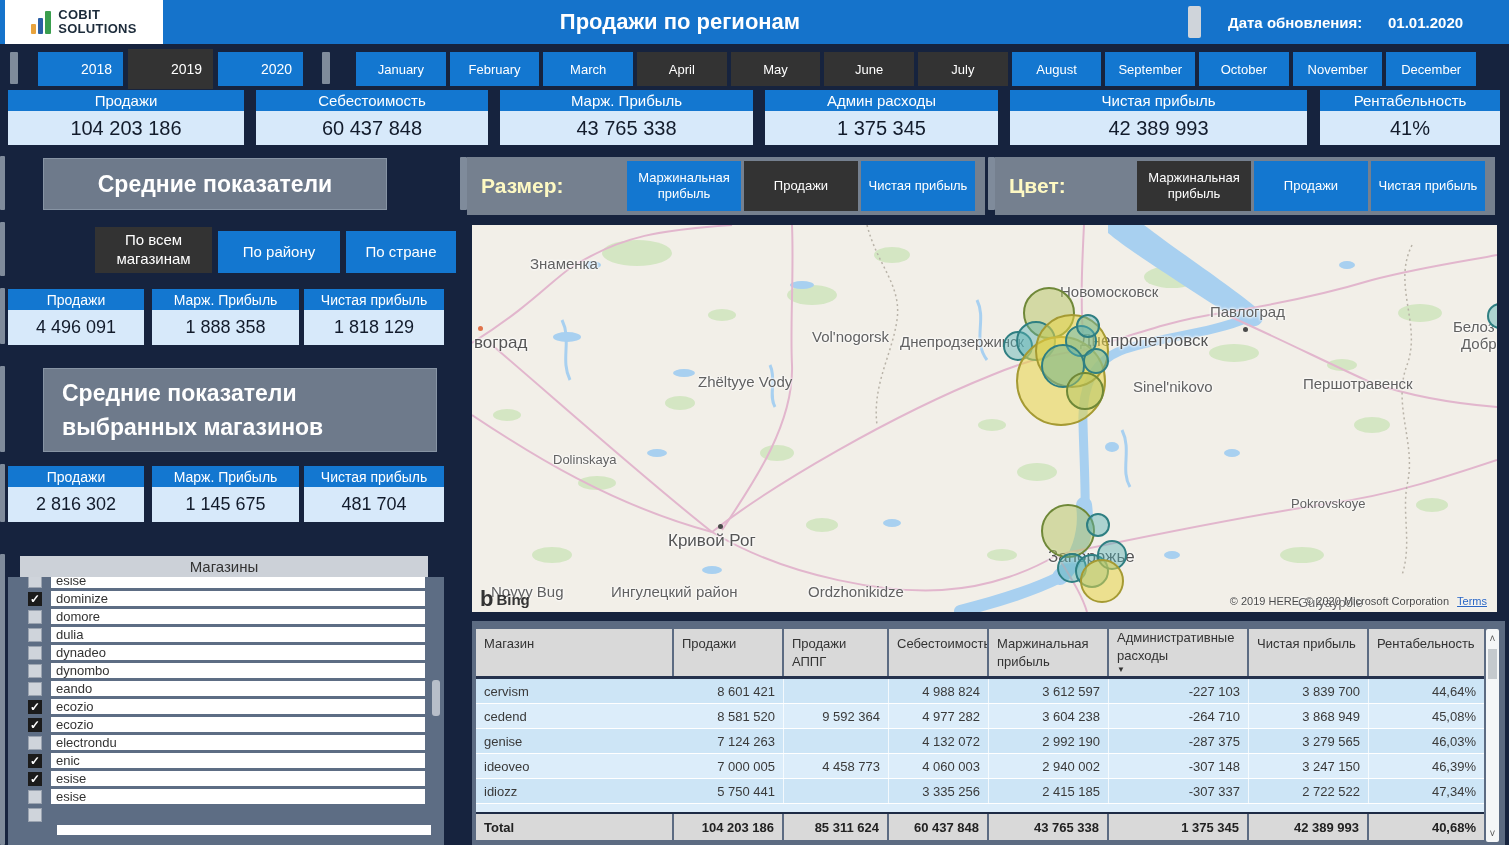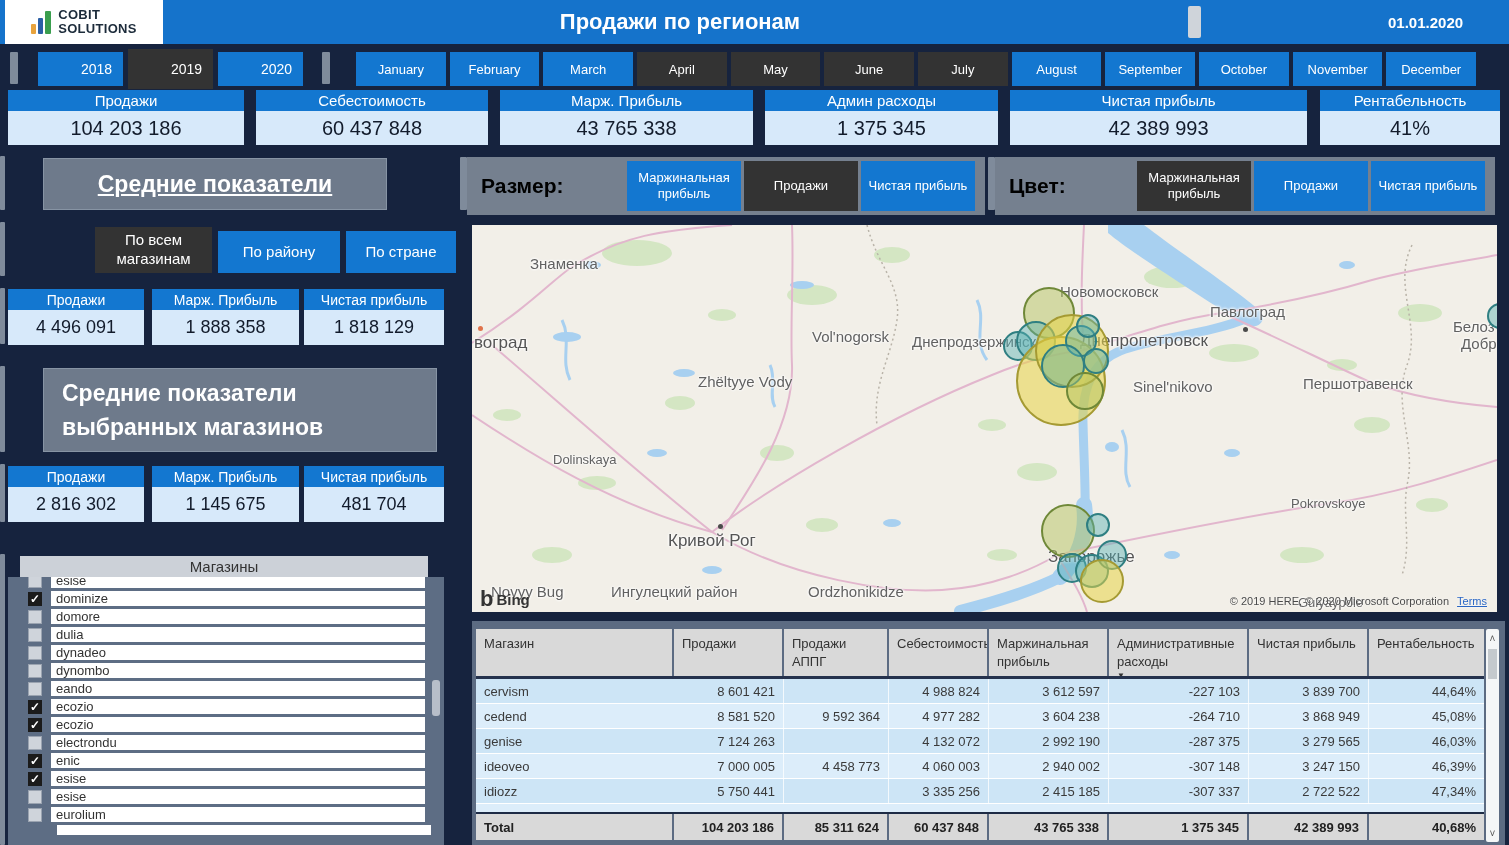--- a/index.html
+++ b/index.html
@@ -44,23 +44,23 @@
   .kpi-label{background:#1377d0;color:#fff;font-size:15px;height:21px;display:flex;
              align-items:center;justify-content:center;}
   .kpi-value{background:#d7e9fa;color:#121b2b;font-size:20px;height:34px;display:flex;
              align-items:center;justify-content:center;}
   .kpi-sm .kpi-label{font-size:14px;height:21px;}
   .kpi-sm .kpi-value{font-size:18px;height:35px;}
 
   
   .gray-title{position:absolute;background:#6e7a8b;border:1px solid #8794a4;color:#fff;
               font-weight:bold;font-size:23px;display:flex;align-items:center;padding:0 18px;}
-  .gray-title.center{justify-content:center;padding:0;text-decoration:underline;}
+  .gray-title.center{justify-content:center;padding:0;}
   .sel-panel{position:absolute;background:#75808f;display:flex;align-items:center;}
-  .sel-panel .panel-label{color:#000000;font-weight:bold;font-size:21px;margin:12px 14px;}
+  .sel-panel .panel-label{color:#fef9c3;font-weight:bold;font-size:21px;margin:12px 14px;}
   .sel-panel .panel-btns{display:flex;gap:3px;margin-left:auto;margin-right:10px;}
   .sel-panel .btn{width:114px;height:50px;font-size:13px;line-height:1.25;padding:2px;}
 
   
   .scope-btn{position:absolute;font-size:15px;line-height:1.25;}
 
   
   .stores-header{position:absolute;left:20px;top:556px;width:408px;height:21px;background:#ccd1d8;
                  color:#333;font-size:15px;display:flex;align-items:center;justify-content:center;}
   .stores-list{position:absolute;left:8px;top:577px;width:436px;height:268px;background:#5d6d84;
@@ -129,20 +129,21 @@
           <i class="b1"></i>
           <i class="b2"></i>
           <i class="b3"></i>
         </span>
       <span class="logo-text">
         <span>COBIT</span>
         <span>SOLUTIONS</span>
       </span>
     </div>
     <div class="date-handle"></div>
+    <div class="date-label">Дата обновления:</div>
     <div class="date-value">01.01.2020</div>
   </div>
 
   <div class="handle" style="left:10px;top:52px;width:8px;height:32px;"></div>
   <div class="handle" style="left:322px;top:52px;width:8px;height:32px;"></div>
   <div class="handle" style="left:0;top:156px;width:5px;height:54px;"></div>
   <div class="handle" style="left:0;top:222px;width:5px;height:54px;"></div>
   <div class="handle" style="left:0;top:288px;width:5px;height:56px;"></div>
   <div class="handle" style="left:0;top:366px;width:5px;height:86px;"></div>
   <div class="handle" style="left:0;top:464px;width:5px;height:58px;"></div>
@@ -229,21 +230,20 @@
         <div class="store-row">
           <span class="checkbox checked">✓</span>
           <span class="store-name">esise</span>
         </div>
         <div class="store-row">
           <span class="checkbox"></span>
           <span class="store-name">esise</span>
         </div>
         <div class="store-row">
           <span class="checkbox"></span>
-          <span class="store-name">eurolium</span>
         </div>
         <div class="store-sliver"></div>
       </div>
     <div class="stores-scroll"></div>
   </div>
 
   <div class="sel-panel" style="left:467px;top:157px;width:518px;height:58px;">
     <span class="panel-label">Размер:</span>
     <span class="panel-btns" id="size-btns">
         <div class="btn">Маржинальная прибыль</div>
@@ -327,21 +327,21 @@
 
       <g stroke="#b9b3a8" stroke-width="1.5" stroke-dasharray="2,3" fill="none">
         <path d="M395,0 C405,40 430,60 425,95 C420,130 400,160 405,200"></path>
         <path d="M940,20 C920,60 950,100 935,140 C920,180 945,220 935,260 C930,290 940,320 930,350"></path>
       </g>
     </svg>
     <div id="map-labels">
         <div class="map-label md" style="left: 58px; top: 30px;">Знаменка</div>
         <div class="map-label lg" style="left: 2px; top: 108px;">воград</div>
         <div class="map-label md" style="left: 340px; top: 103px;">Vol'nogorsk</div>
-        <div class="map-label md" style="left: 440px; top: 108px;">Днепродзержинск</div>
+        <div class="map-label md" style="left: 428px; top: 108px;">Днепродзержинск</div>
         <div class="map-label md" style="left: 588px; top: 58px;">Новомосковск</div>
         <div class="map-label lg" style="left: 608px; top: 106px;">Днепропетровск</div>
         <div class="map-label md" style="left: 738px; top: 78px;">Павлоград</div>
         <div class="map-label md" style="left: 981px; top: 93px;">Белоз</div>
         <div class="map-label md" style="left: 989px; top: 110px;">Добр</div>
         <div class="map-label md" style="left: 226px; top: 148px;">Zhëltyye Vody</div>
         <div class="map-label md" style="left: 661px; top: 153px;">Sinel'nikovo</div>
         <div class="map-label md" style="left: 831px; top: 150px;">Першотравенск</div>
         <div class="map-label sm" style="left: 81px; top: 227px;">Dolinskaya</div>
         <div class="map-label lg" style="left: 196px; top: 306px;">Кривой Рог</div>
@@ -394,21 +394,21 @@
         </div>
         <div class="t-cell" style="width: 105px;">
           <span>Продажи АППГ</span>
         </div>
         <div class="t-cell" style="width: 100px;">
           <span>Себестоимость</span>
         </div>
         <div class="t-cell" style="width: 120px;">
           <span>Маржинальная прибыль</span>
         </div>
-        <div class="t-cell" style="width: 140px;">
+        <div class="t-cell" style="width: 140px; align-items: flex-end;">
           <span>Административные расходы<span class="sort-arrow">▼</span></span>
         </div>
         <div class="t-cell" style="width: 120px;">
           <span>Чистая прибыль</span>
         </div>
         <div class="t-cell" style="width: 115px;">
           <span>Рентабельность</span>
         </div>
       </div>
     <div id="t-body">

